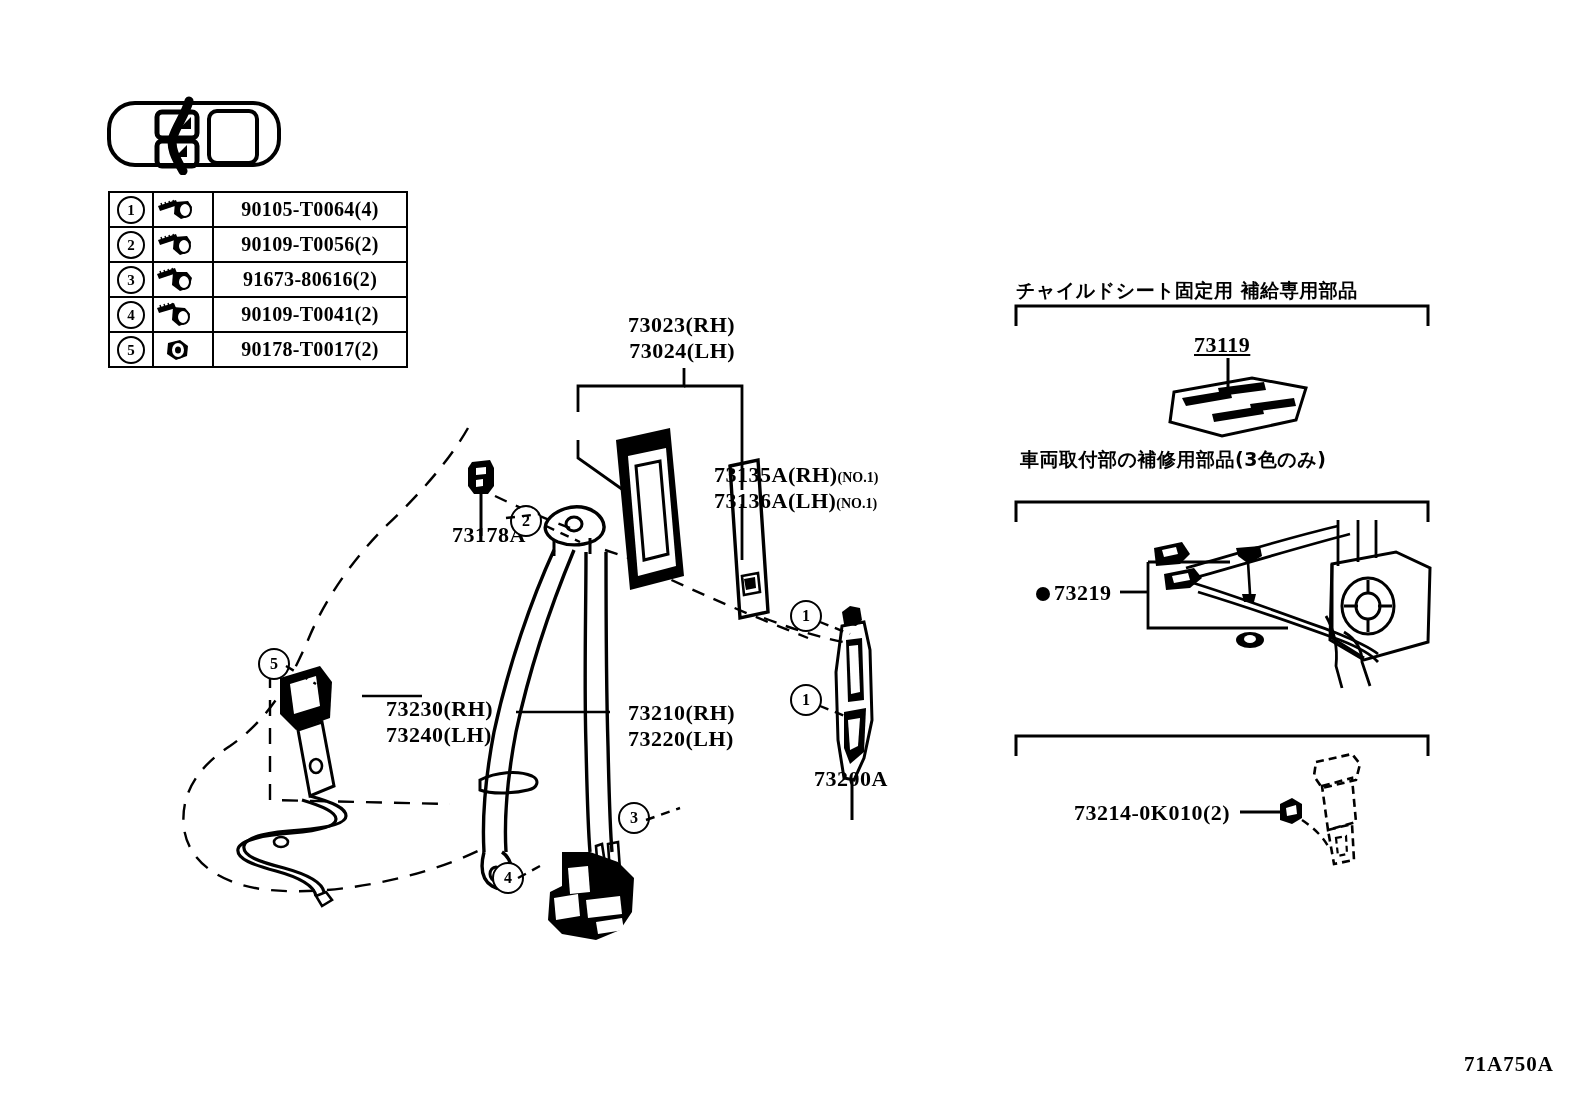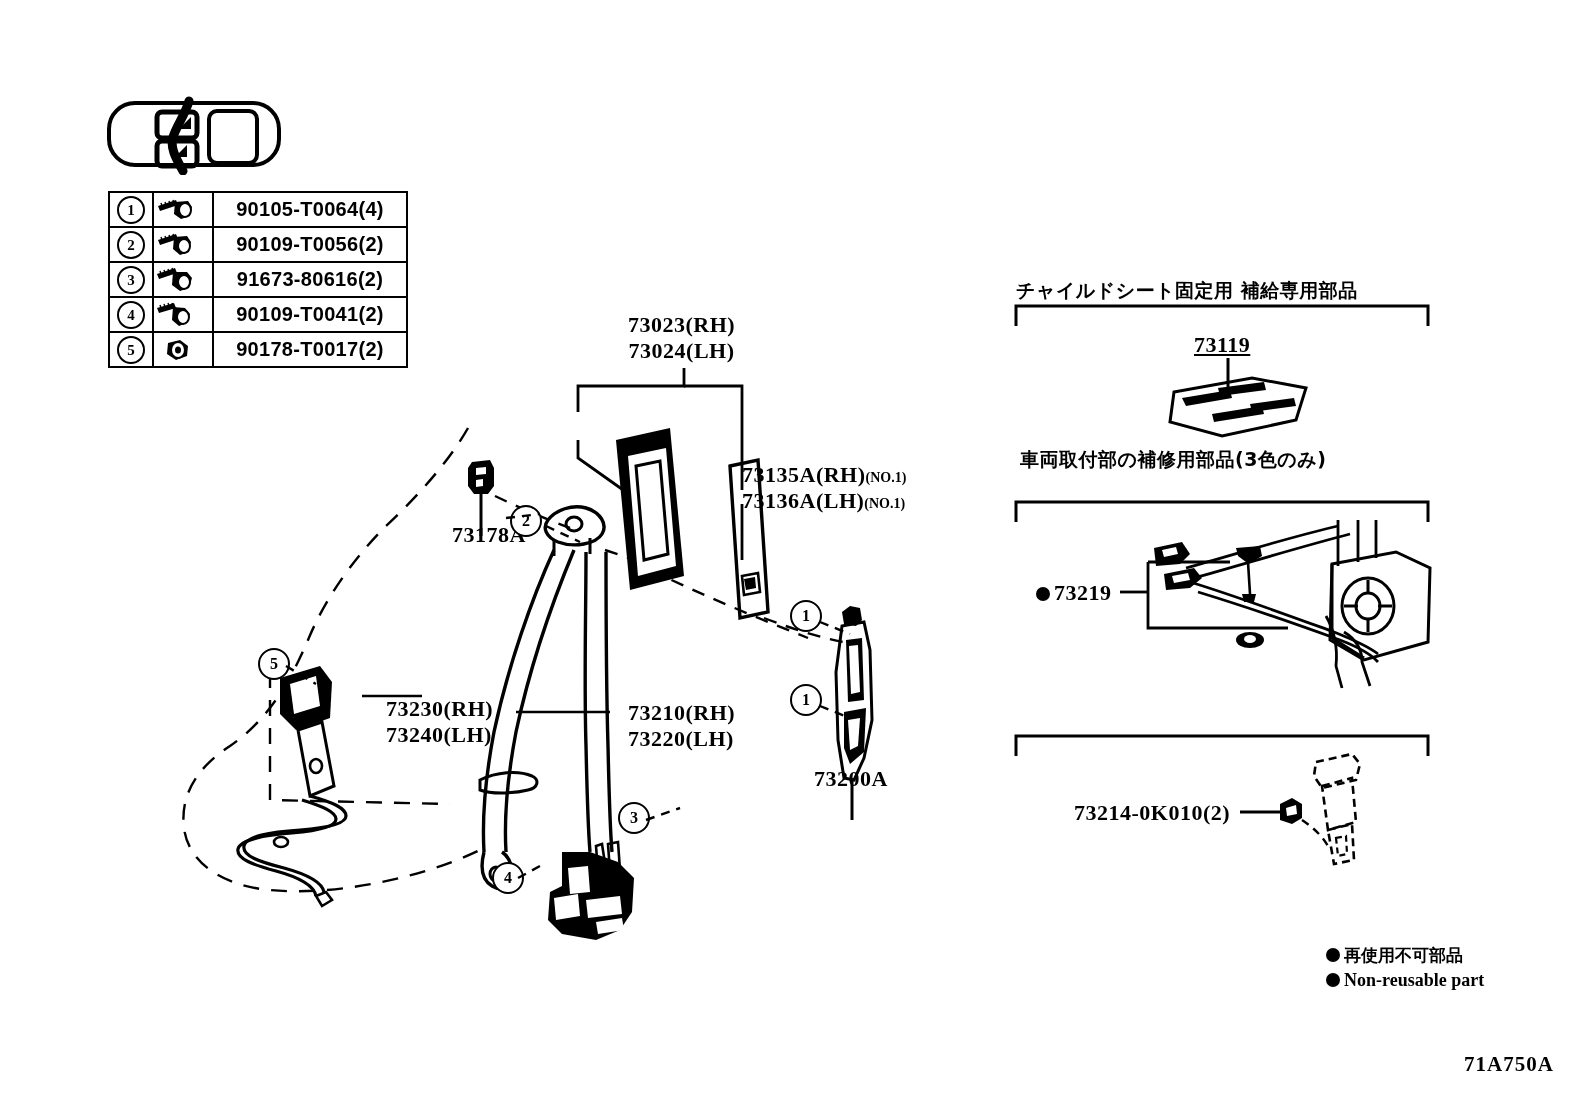--- a/index.html
+++ b/index.html
@@ -61,21 +61,21 @@
     padding:0;
     vertical-align:middle;
     text-align:center;
   }
   td.c-num{width:42px;}
   td.c-ico{width:58px;}
   td.c-txt{
     width:192px;
     text-align:left;
     padding-left:10px;
-    font-family:Liberation Sans, sans-serif;
+    font-family:Liberation Serif, serif;
     font-weight:bold;
     font-size:20px;
     letter-spacing:0.3px;
   }
   .circnum{
     display:inline-block;
     width:24px;height:24px;
     border:2px solid #000;
     border-radius:50%;
     font-family:"Liberation Serif", serif;
@@ -289,34 +289,34 @@
                C 114 435, 90 440, 88 449 C 86 459, 104 465, 126 471
                C 148 477, 164 485, 166 496" class="ink" stroke-width="3.2"></path>
       <ellipse cx="131" cy="442" rx="7" ry="5" class="ink" stroke-width="2.6"></ellipse>
       <path d="M166 496 L176 492 L182 500 L172 506 Z" class="ink" stroke-width="2.6"></path>
     </g>
 
     <path d="M272 296 L212 296" class="ink" stroke-width="2.6"></path>
     <path d="M460 312 L366 312" class="ink" stroke-width="2.6"></path>
   </svg>
 
-  <div class="abs lbl" style="left:628px;top:312px;text-align:center;">
+  <div class="abs lbl" style="left:628px;top:312px;text-align:right;">
     <div>73023(RH)</div>
     <div>73024(LH)</div>
   </div>
   <svg class="abs" style="left:556px;top:368px;" width="200" height="126" viewBox="0 0 200 126" aria-hidden="true">
     <path d="M128 0 L128 18 L22 18 L22 44" class="ink" stroke-width="2.8"></path>
     <path d="M128 18 L186 18 L186 122" class="ink" stroke-width="2.8"></path>
   </svg>
 
   <svg class="abs" style="left:570px;top:440px;" width="70" height="60" viewBox="0 0 70 60" aria-hidden="true">
     <path d="M8 0 L8 18 L56 52" class="ink" stroke-width="2.8"></path>
   </svg>
 
-  <div class="abs lbl" style="left:714px;top:462px;margin-left:28px;">
+  <div class="abs lbl" style="left:714px;top:462px;">
     <div>
       <span>73135A(RH)</span><span class="sub">(NO.1)</span>
     </div>
     <div>
       <span>73136A(LH)</span><span class="sub">(NO.1)</span>
     </div>
   </div>
   <svg class="abs" style="left:736px;top:504px;" width="20" height="60" viewBox="0 0 20 60" aria-hidden="true">
     <path d="M6 0 L6 56" class="ink" stroke-width="2.8"></path>
   </svg>
@@ -417,24 +417,16 @@
     <path d="M40 54 L52 48 L62 54 L62 68 L52 74 L40 70 Z" fill="#000"></path>
     <path d="M46 58 L56 55 L57 64 L47 66 Z" fill="#fff"></path>
 
     <path d="M62 70 C 74 78, 82 86, 88 96" class="ink" stroke-width="2.4" stroke-dasharray="8 6"></path>
     <path d="M76 12 L112 4 L120 14 L116 30 L82 38 L74 26 Z" class="ink" stroke-width="2.6" stroke-dasharray="8 5"></path>
     <path d="M82 36 L112 28 L116 72 L88 80 Z" class="ink" stroke-width="2.6" stroke-dasharray="8 5"></path>
     <path d="M88 80 L112 74 L114 110 L94 114 Z" class="ink" stroke-width="2.6" stroke-dasharray="8 5"></path>
     <path d="M96 88 L106 86 L107 104 L98 106 Z" class="ink" stroke-width="2.2" stroke-dasharray="6 4"></path>
   </svg>
 
-  <div class="abs" style="left:1326px;top:944px;">
-    <div class="legend-txt">
-      <span class="dot"></span><span>再使用不可部品</span>
-    </div>
-    <div class="legend-en" style="margin-top:3px;">
-      <span class="dot"></span><span>Non-reusable part</span>
-    </div>
-  </div>
 
   <div class="abs figid" style="left:1464px;top:1052px;">71A750A</div>
 
 </div>
 
 </body></html>

